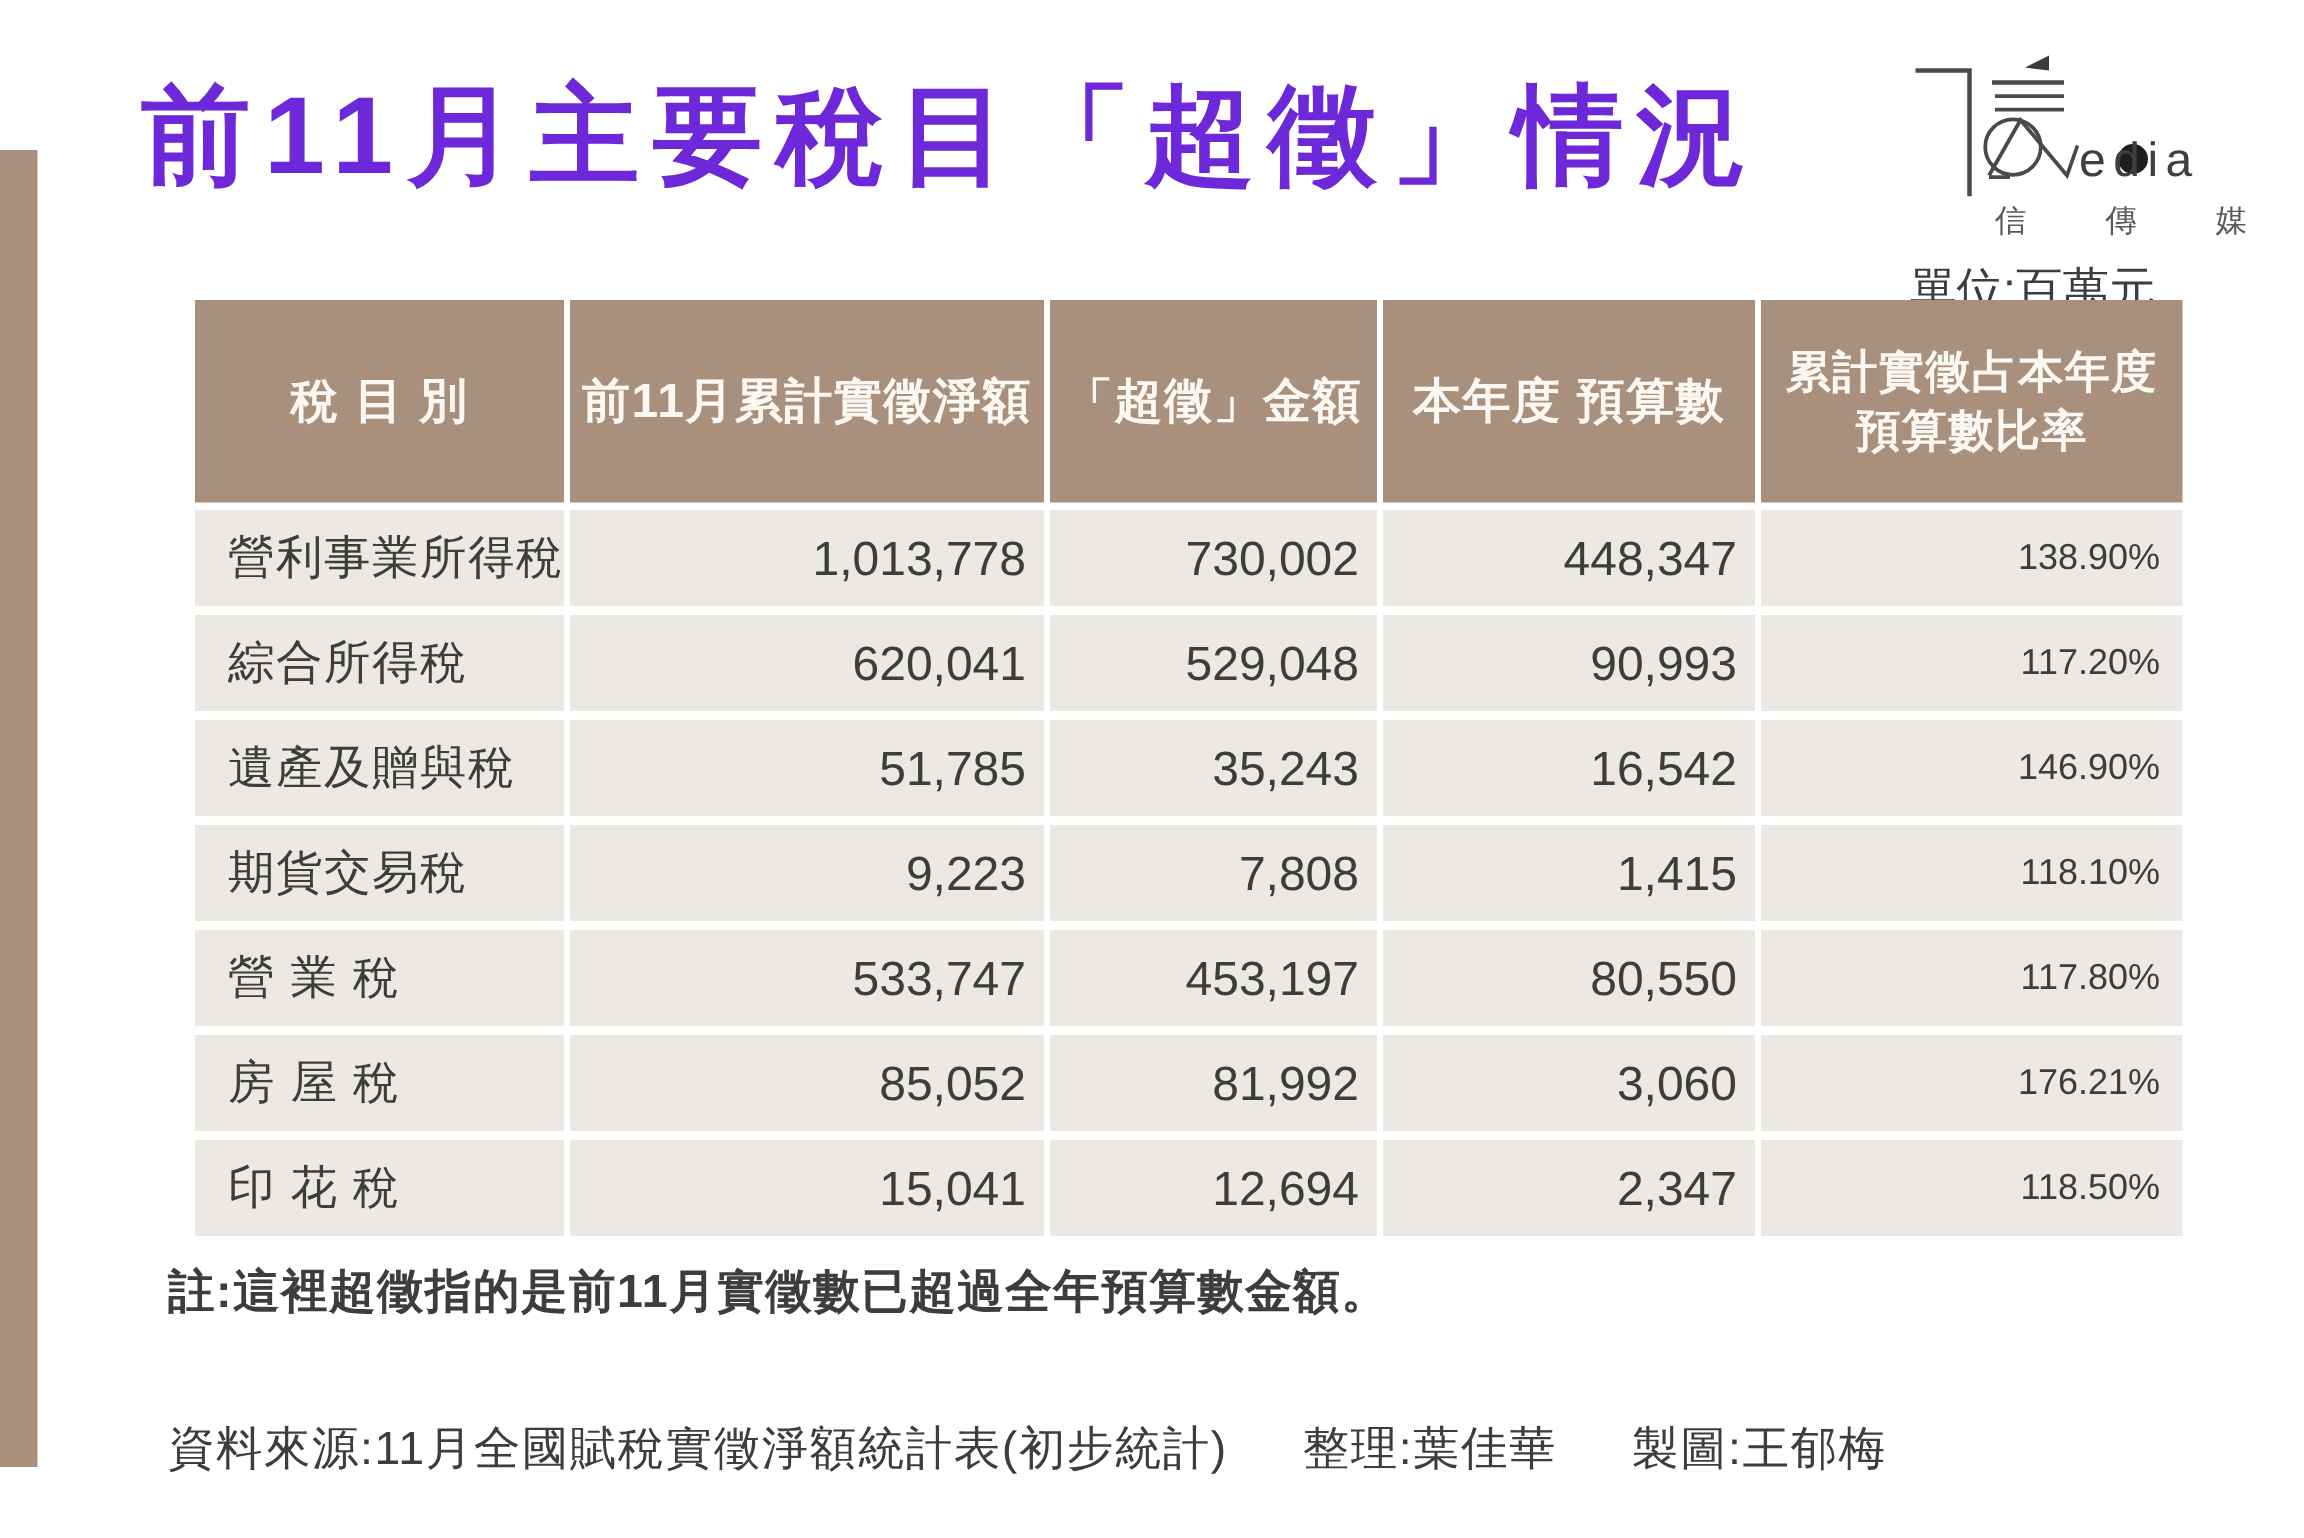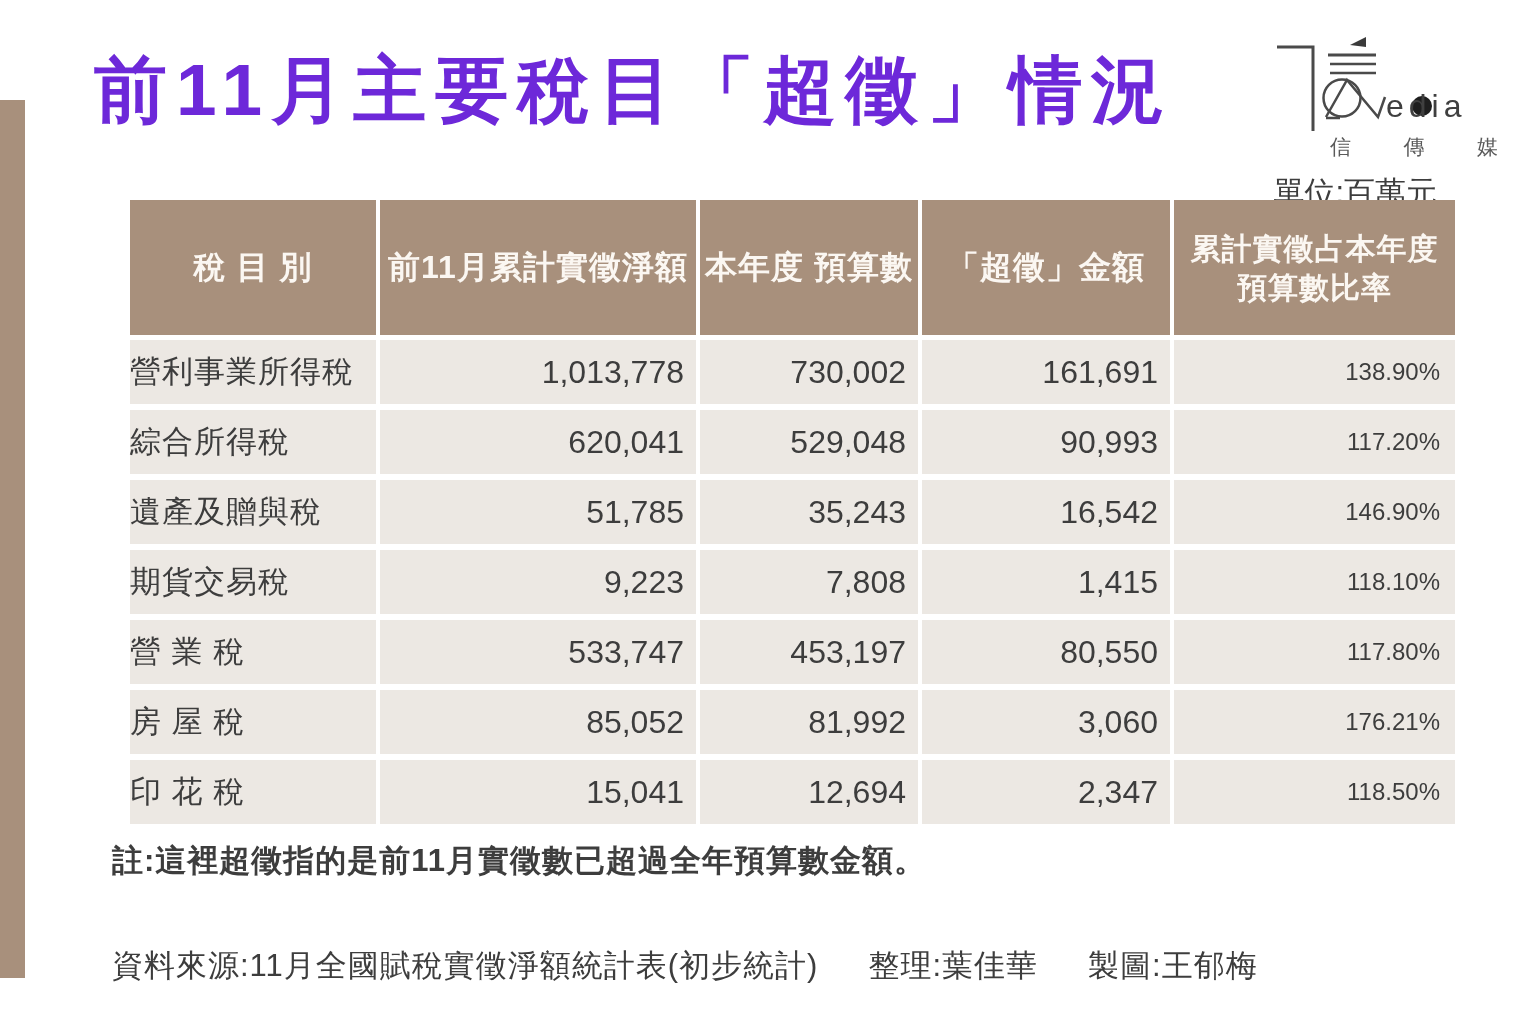--- a/index.html
+++ b/index.html
@@ -86,21 +86,21 @@
   }
   .t-body .cell {
     background: #ece8e3;
     color: #3d3d3d;
     font-size: 31px;
     display: flex;
     align-items: center;
   }
   .cell.label {
     justify-content: flex-start;
-    padding-left: 0;
+    padding-left: 22px;
     letter-spacing: 1px;
   }
   .cell.num {
     justify-content: flex-end;
     padding-right: 12px;
     font-size: 32px;
     padding-left: 32px;
   }
   .cell.pct {
     justify-content: flex-end;
@@ -159,31 +159,31 @@
     </div>
   </div>
 
   <div class="unit-label">單位:百萬元</div>
 
   <div class="tax-table">
 
     <div class="t-row t-head">
       <div class="cell">稅 目 別</div>
       <div class="cell">前11月累計實徵淨額</div>
+      <div class="cell">「超徵」金額</div>
       <div class="cell">本年度 預算數</div>
-      <div class="cell">「超徵」金額</div>
       <div class="cell ratio-head">累計實徵占本年度
 預算數比率</div>
     </div>
 
     <div class="t-row t-body">
       <div class="cell label">營利事業所得稅</div>
       <div class="cell num">1,013,778</div>
       <div class="cell num">730,002</div>
-      <div class="cell num">161,691</div>
+      <div class="cell num">448,347</div>
       <div class="cell pct">138.90%</div>
     </div>
 
     <div class="t-row t-body">
       <div class="cell label">綜合所得稅</div>
       <div class="cell num">620,041</div>
       <div class="cell num">529,048</div>
       <div class="cell num">90,993</div>
       <div class="cell pct">117.20%</div>
     </div>

